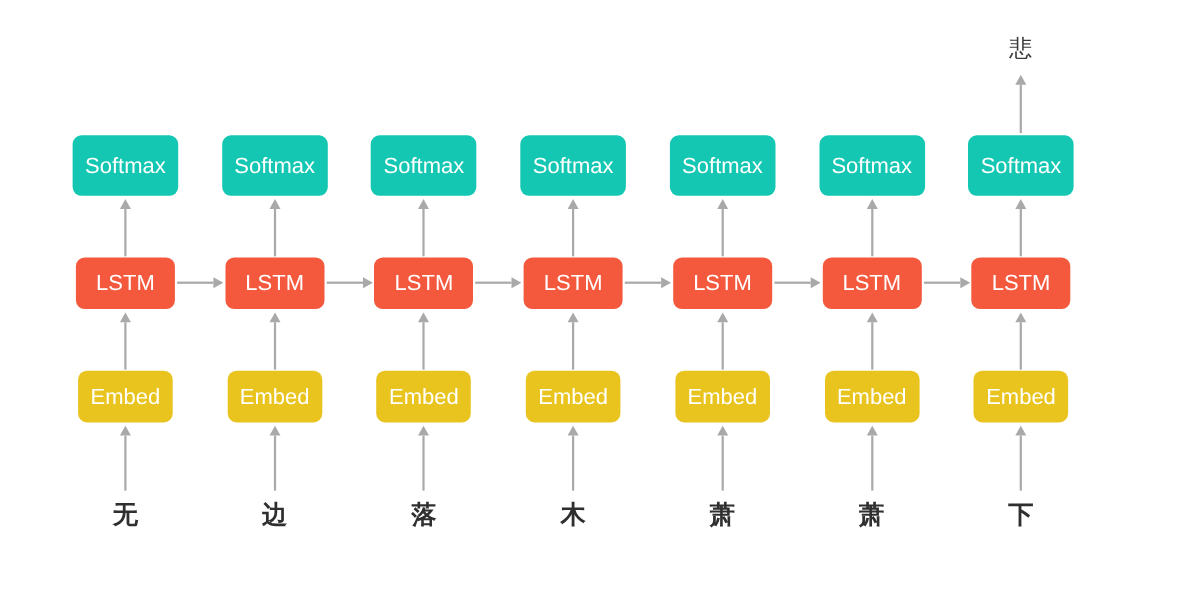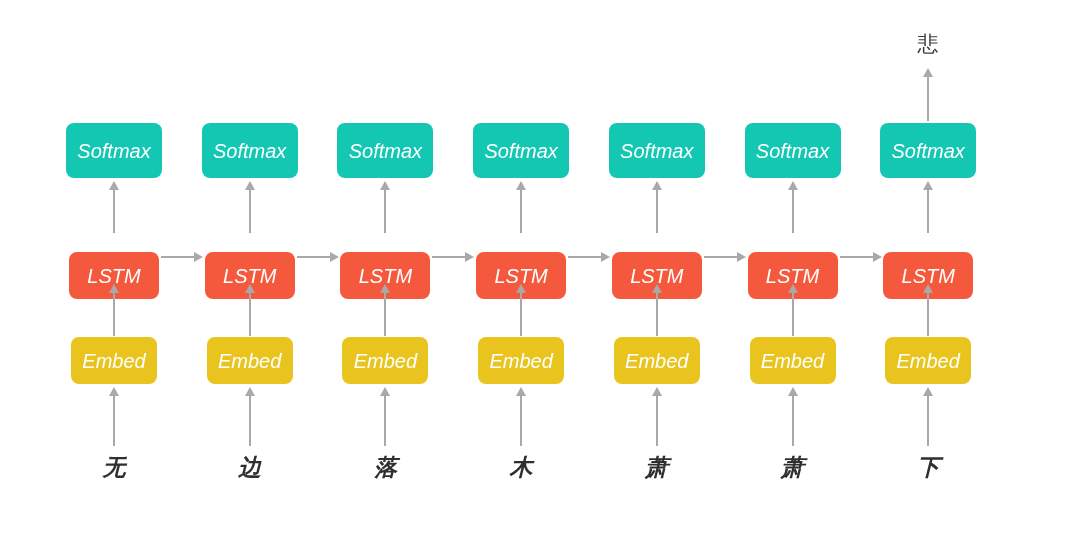--- a/index.html
+++ b/index.html
@@ -11,29 +11,29 @@
     --char:#2f2f2f;
   }
   html,body{margin:0;padding:0;background:#fff;}
   #stage{
     position:relative;
     width:1080px;height:546px;
     background:#ffffff;
     overflow:hidden;
     font-family:"Liberation Sans","DejaVu Sans",sans-serif;
   }
-  .column{position:absolute;top:0;width:136px;height:546px;font-style:italic;}
+  .column{position:absolute;top:0;width:136px;height:546px;}
   .box{
     position:absolute;left:50%;transform:translateX(-50%);
     border-radius:8px;
     display:flex;align-items:center;justify-content:center;
     color:var(--label);font-size:20px;line-height:1;
   }
   .softmax{top:123px;width:96px;height:55px;background:var(--softmax);}
-  .lstm{top:252px;width:90px;height:47px;background:var(--lstm);}
+  .lstm{top:234px;width:90px;height:47px;background:var(--lstm);}
   .embed{top:337px;width:86px;height:47px;background:var(--embed);}
   .varrow{position:absolute;left:67px;width:2px;background:var(--arrow);}
   .varrow::before{
     content:"";position:absolute;top:-9px;left:-4px;
     border-left:5px solid transparent;border-right:5px solid transparent;
     border-bottom:9px solid var(--arrow);
   }
   .a-l2s{top:190px;height:43px;}
   .a-e2l{top:293px;height:43px;}
   .a-in{top:396px;height:50px;}

